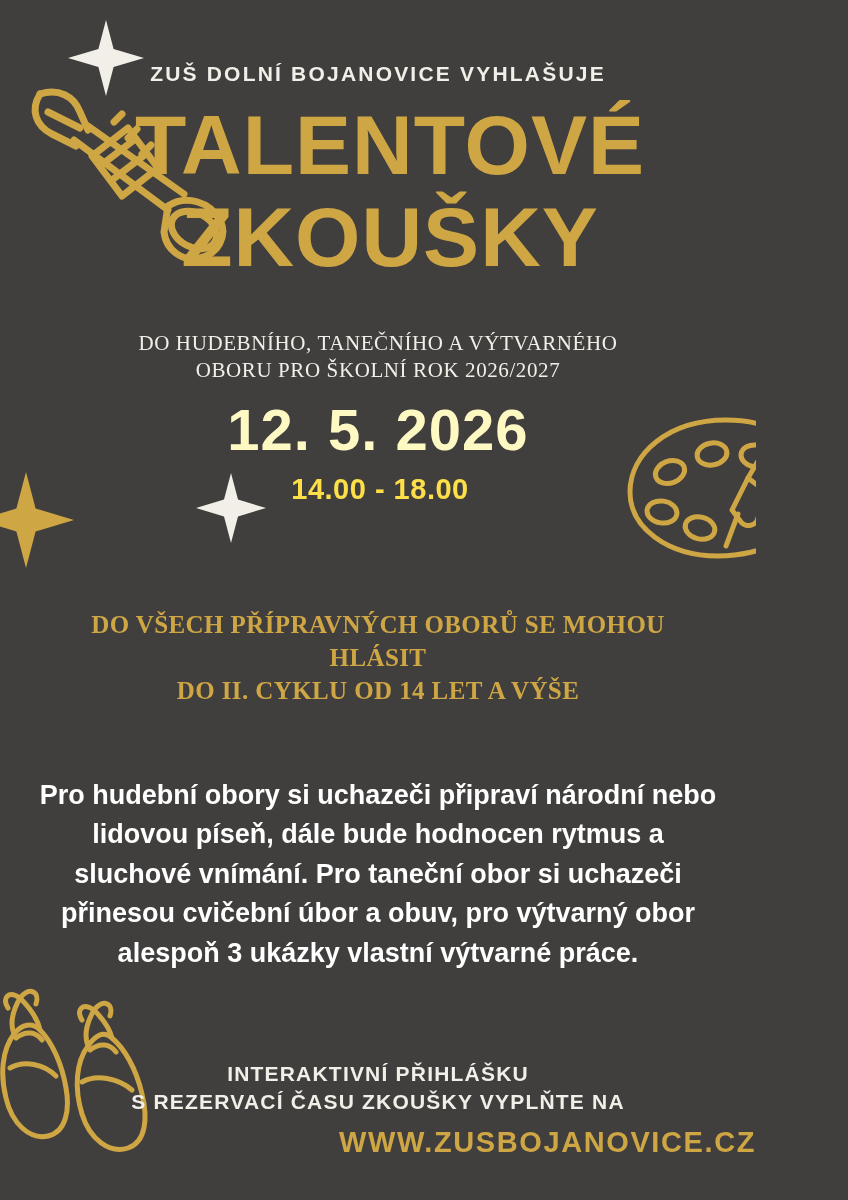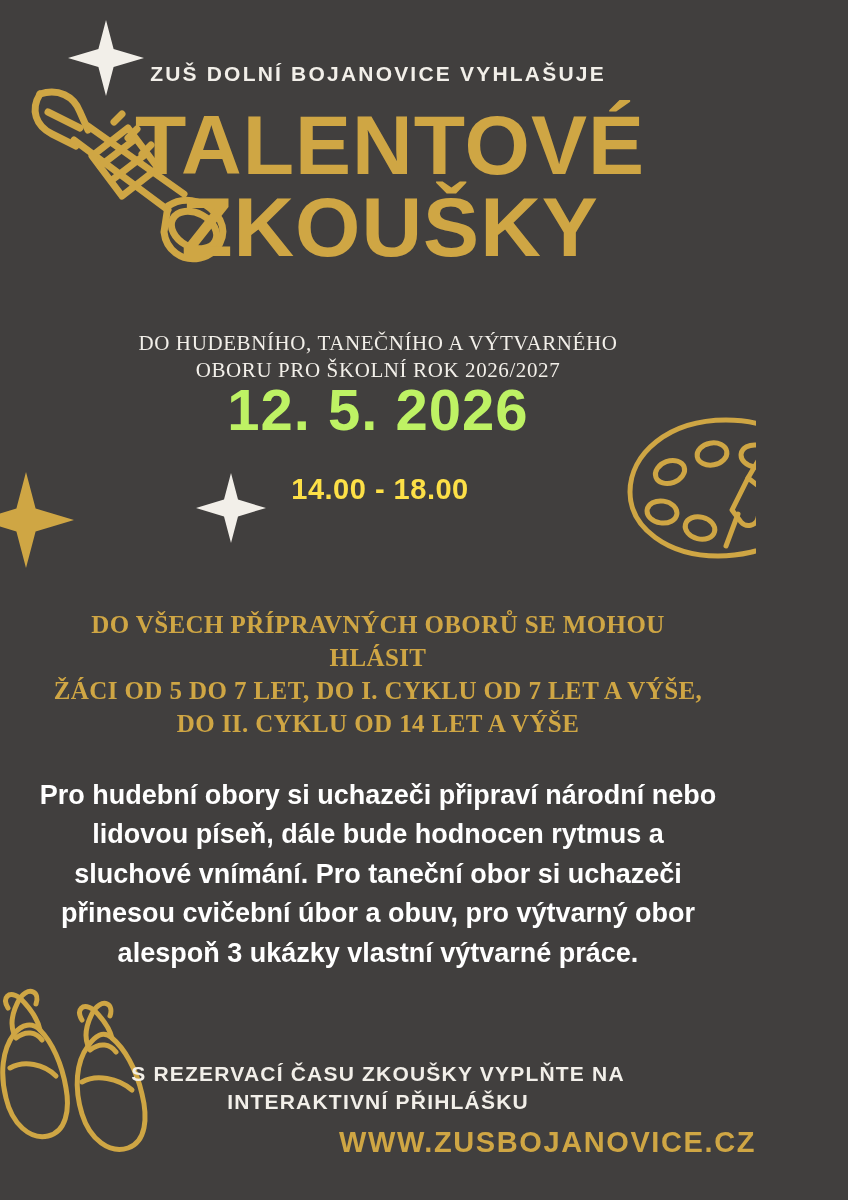--- a/index.html
+++ b/index.html
@@ -56,45 +56,46 @@
     color: #cfa644;
     font-size: 84px;
     line-height: 0.98;
     font-weight: bold;
     letter-spacing: 1px;
     font-family: "Liberation Sans", sans-serif;
     padding-left: 24px;
   }
   .title-main .l2 {
     display: block;
+    margin-top: 10px;
   }
 
   .subtitle {
     position: absolute;
     top: 318px;
     left: 0;
     right: 0;
     text-align: center;
     color: #f2efe9;
     font-size: 21px;
     line-height: 1.3;
     letter-spacing: 0.6px;
     font-family: "Liberation Serif", serif;
     font-weight: normal;
     margin-top: 12px;
   }
   .subtitle .sl2 { display: block; }
 
   .date {
     position: absolute;
-    top: 376px;
-    left: 0;
-    right: 0;
-    text-align: center;
-    color: #bef264;
+    top: 396px;
+    left: 0;
+    right: 0;
+    text-align: center;
+    color: #fef9c3;
     font-size: 58px;
     font-weight: bold;
     letter-spacing: 1px;
   }
   .time {
     position: absolute;
     top: 473px;
     left: 4px;
     right: 0;
     text-align: center;
@@ -282,26 +283,25 @@
   <div class="subtitle">
     <span class="sl1">DO HUDEBNÍHO, TANEČNÍHO A VÝTVARNÉHO</span>
     <span class="sl2">OBORU PRO ŠKOLNÍ ROK 2026/2027</span>
   </div>
 
   <div class="date">12. 5. 2026</div>
   <div class="time">14.00 - 18.00</div>
 
   <div class="gold-block">
     <span>DO VŠECH PŘÍPRAVNÝCH OBORŮ SE MOHOU HLÁSIT</span>
-    <span>ŽÁCI OD 5 DO 7 LET, DO I. CYKLU OD 7 LET A VÝŠE,</span>
     <span>DO II. CYKLU OD 14 LET A VÝŠE</span>
   </div>
 
   <div class="body-text">Pro hudební obory si uchazeči připraví národní nebo lidovou píseň, dále bude hodnocen rytmus a sluchové vnímání. Pro taneční obor si uchazeči přinesou cvičební úbor a obuv, pro výtvarný obor alespoň 3 ukázky vlastní výtvarné práce.</div>
 
   <div class="footer-lines">
+    <span>INTERAKTIVNÍ PŘIHLÁŠKU</span>
     <span>S REZERVACÍ ČASU ZKOUŠKY VYPLŇTE NA</span>
-    <span>INTERAKTIVNÍ PŘIHLÁŠKU</span>
   </div>
 
   <div class="website">WWW.ZUSBOJANOVICE.CZ</div>
 
 </div>
 
 </body></html>

